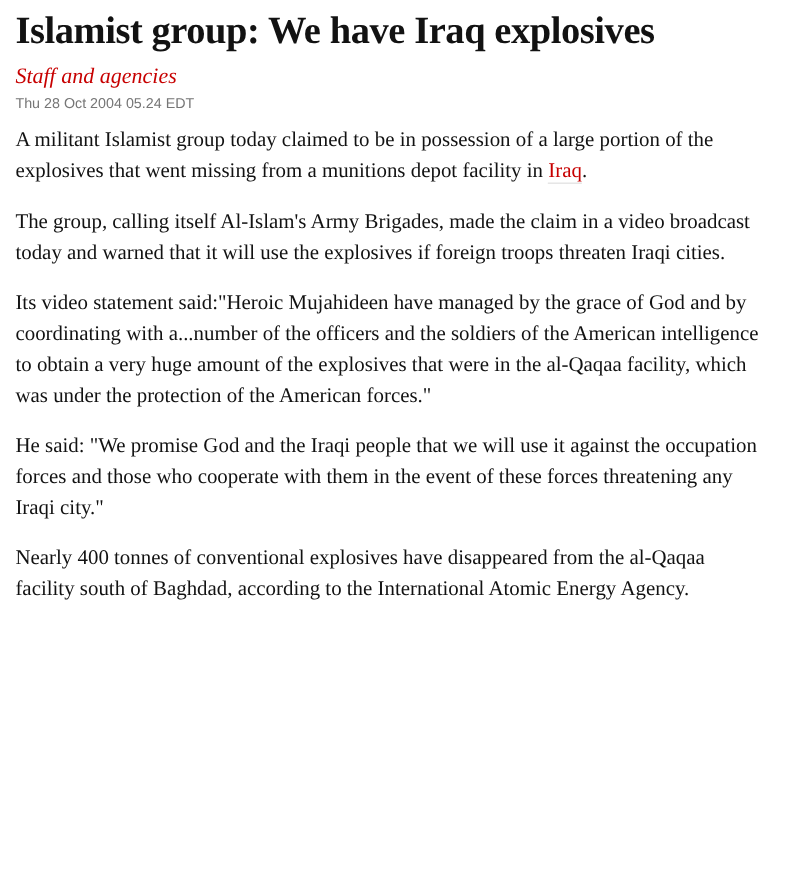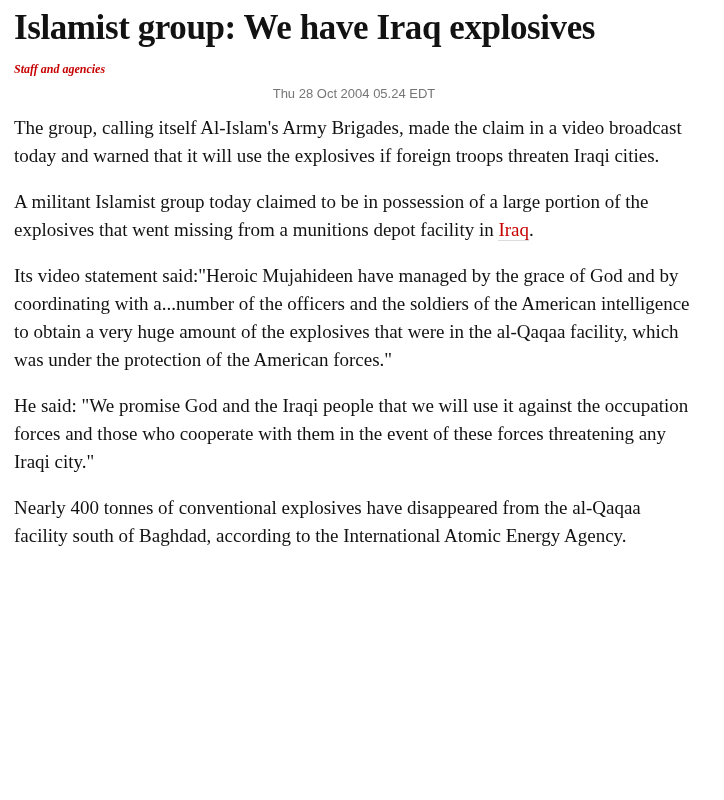--- a/index.html
+++ b/index.html
@@ -31,32 +31,31 @@
     font-weight:700;
     font-size:35px;
     line-height:44px;
     letter-spacing:-0.4px;
     color:var(--headline);
   }
   .byline{
     margin:0 0 6px 0;
     font-family:"Liberation Serif", serif;
     font-style:italic;
-    font-weight:700;
-    font-size:12px;
+    font-weight:400;
+    font-size:20px;
     line-height:22px;
     color:var(--byline-red);
   }
   .dateline{
     margin:0 0 12px 0;
     font-family:"Liberation Sans", sans-serif;
     font-size:13px;
     line-height:16px;
     color:var(--dateline-gray);
-    text-align:center;
   }
   .body-copy p{
     margin:0 0 18px 0;
     max-width:700px;
     font-family:"Liberation Serif", serif;
     font-size:19px;
     line-height:28px;
     color:var(--body-text);
   }
   .body-copy p:last-child{
@@ -75,23 +74,23 @@
 <article class="article">
 
   <h1 class="headline">Islamist group: We have Iraq explosives</h1>
 
   <div class="byline">Staff and agencies</div>
 
   <div class="dateline">Thu 28 Oct 2004 05.24 EDT</div>
 
   <div class="body-copy">
 
+    <p><span>A militant Islamist group today claimed to be in possession of a large portion of the explosives that went missing from a munitions depot facility in </span><a class="inline-link">Iraq</a><span>.</span></p>
+
     <p>The group, calling itself Al-Islam's Army Brigades, made the claim in a video broadcast today and warned that it will use the explosives if foreign troops threaten Iraqi cities.</p>
-
-    <p><span>A militant Islamist group today claimed to be in possession of a large portion of the explosives that went missing from a munitions depot facility in </span><a class="inline-link">Iraq</a><span>.</span></p>
 
     <p>Its video statement said:"Heroic Mujahideen have managed by the grace of God and by coordinating with a...number of the officers and the soldiers of the American intelligence to obtain a very huge amount of the explosives that were in the al-Qaqaa facility, which was under the protection of the American forces."</p>
 
 
 
     <p>He said: "We promise God and the Iraqi people that we will use it against the occupation forces and those who cooperate with them in the event of these forces threatening any Iraqi city."</p>
 
     <p>Nearly 400 tonnes of conventional explosives have disappeared from the al-Qaqaa facility south of Baghdad, according to the International Atomic Energy Agency.</p>
 
   </div>

